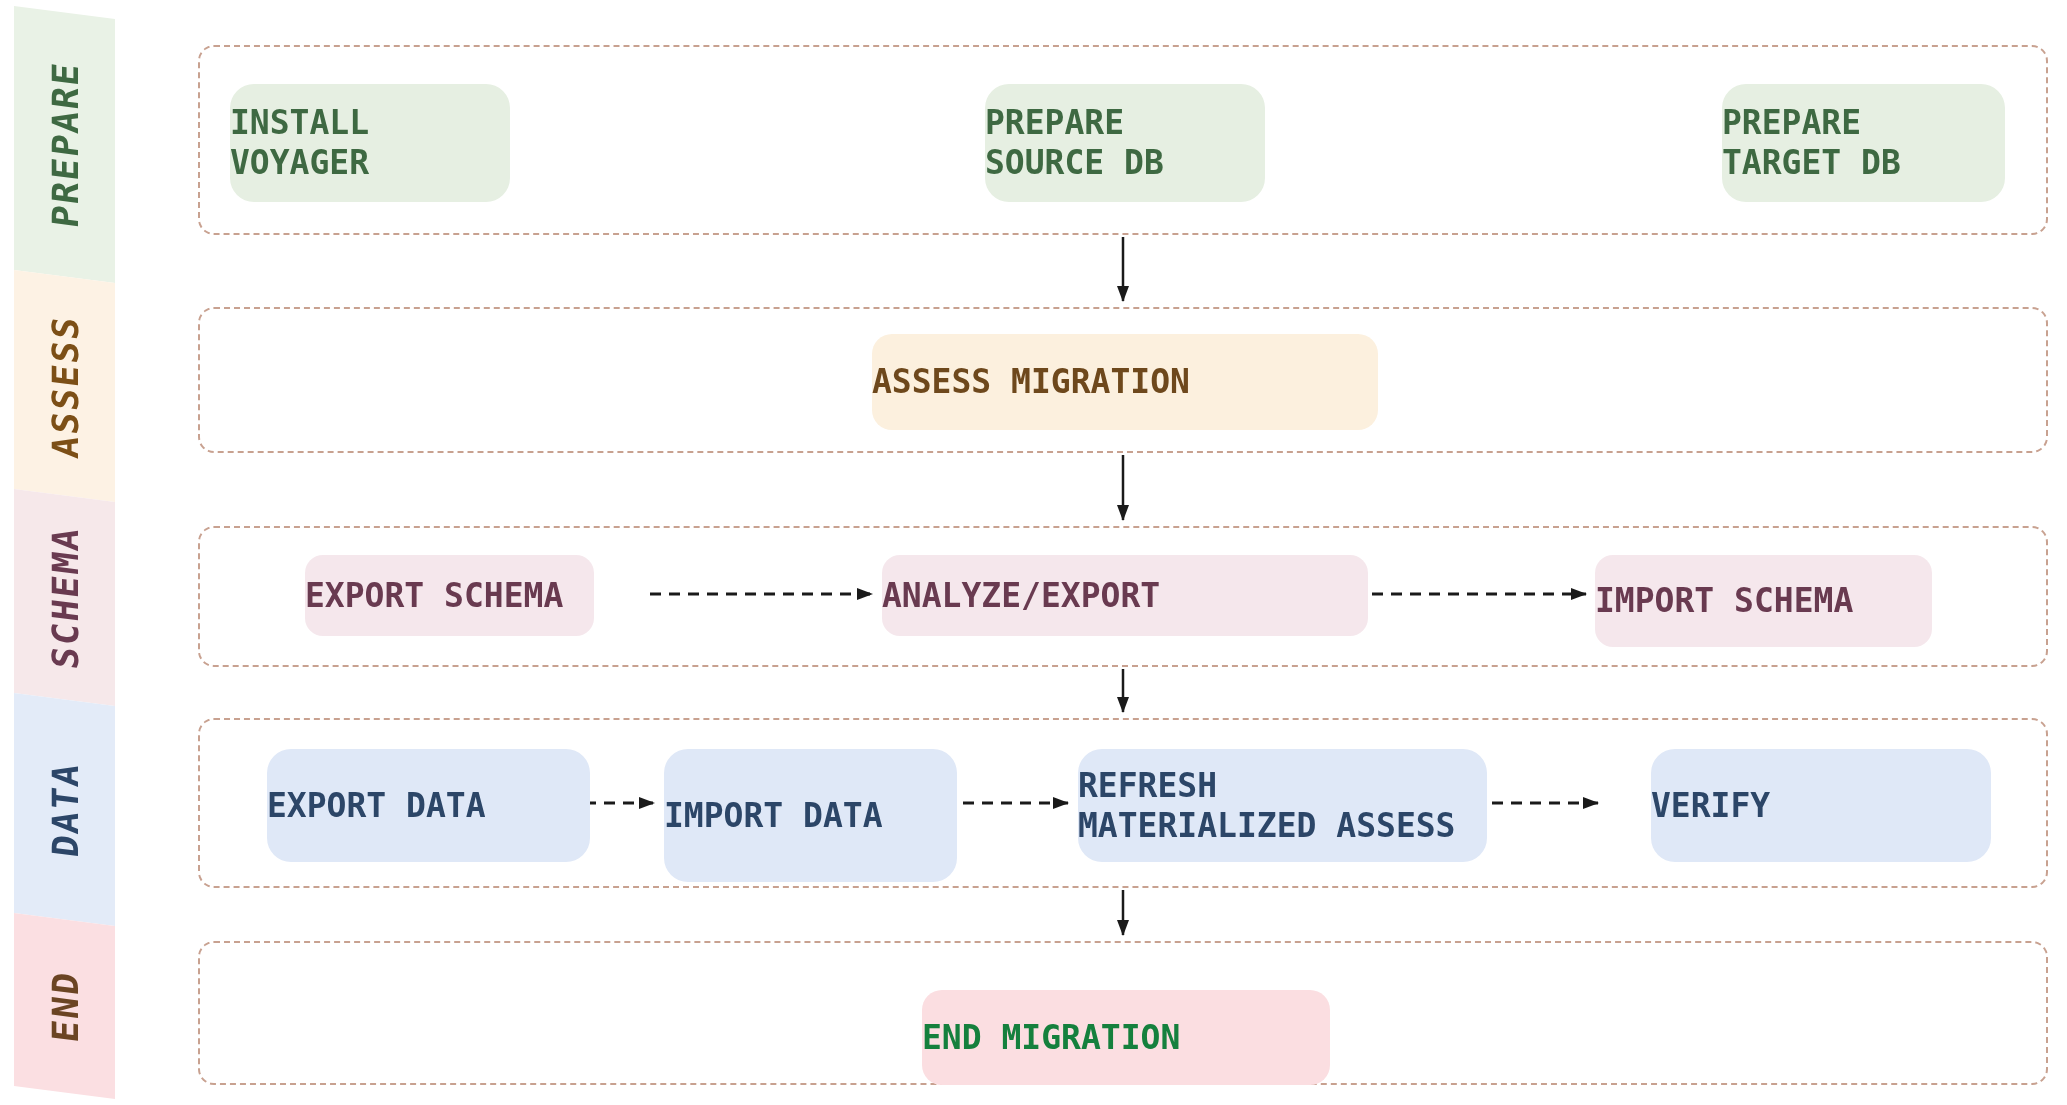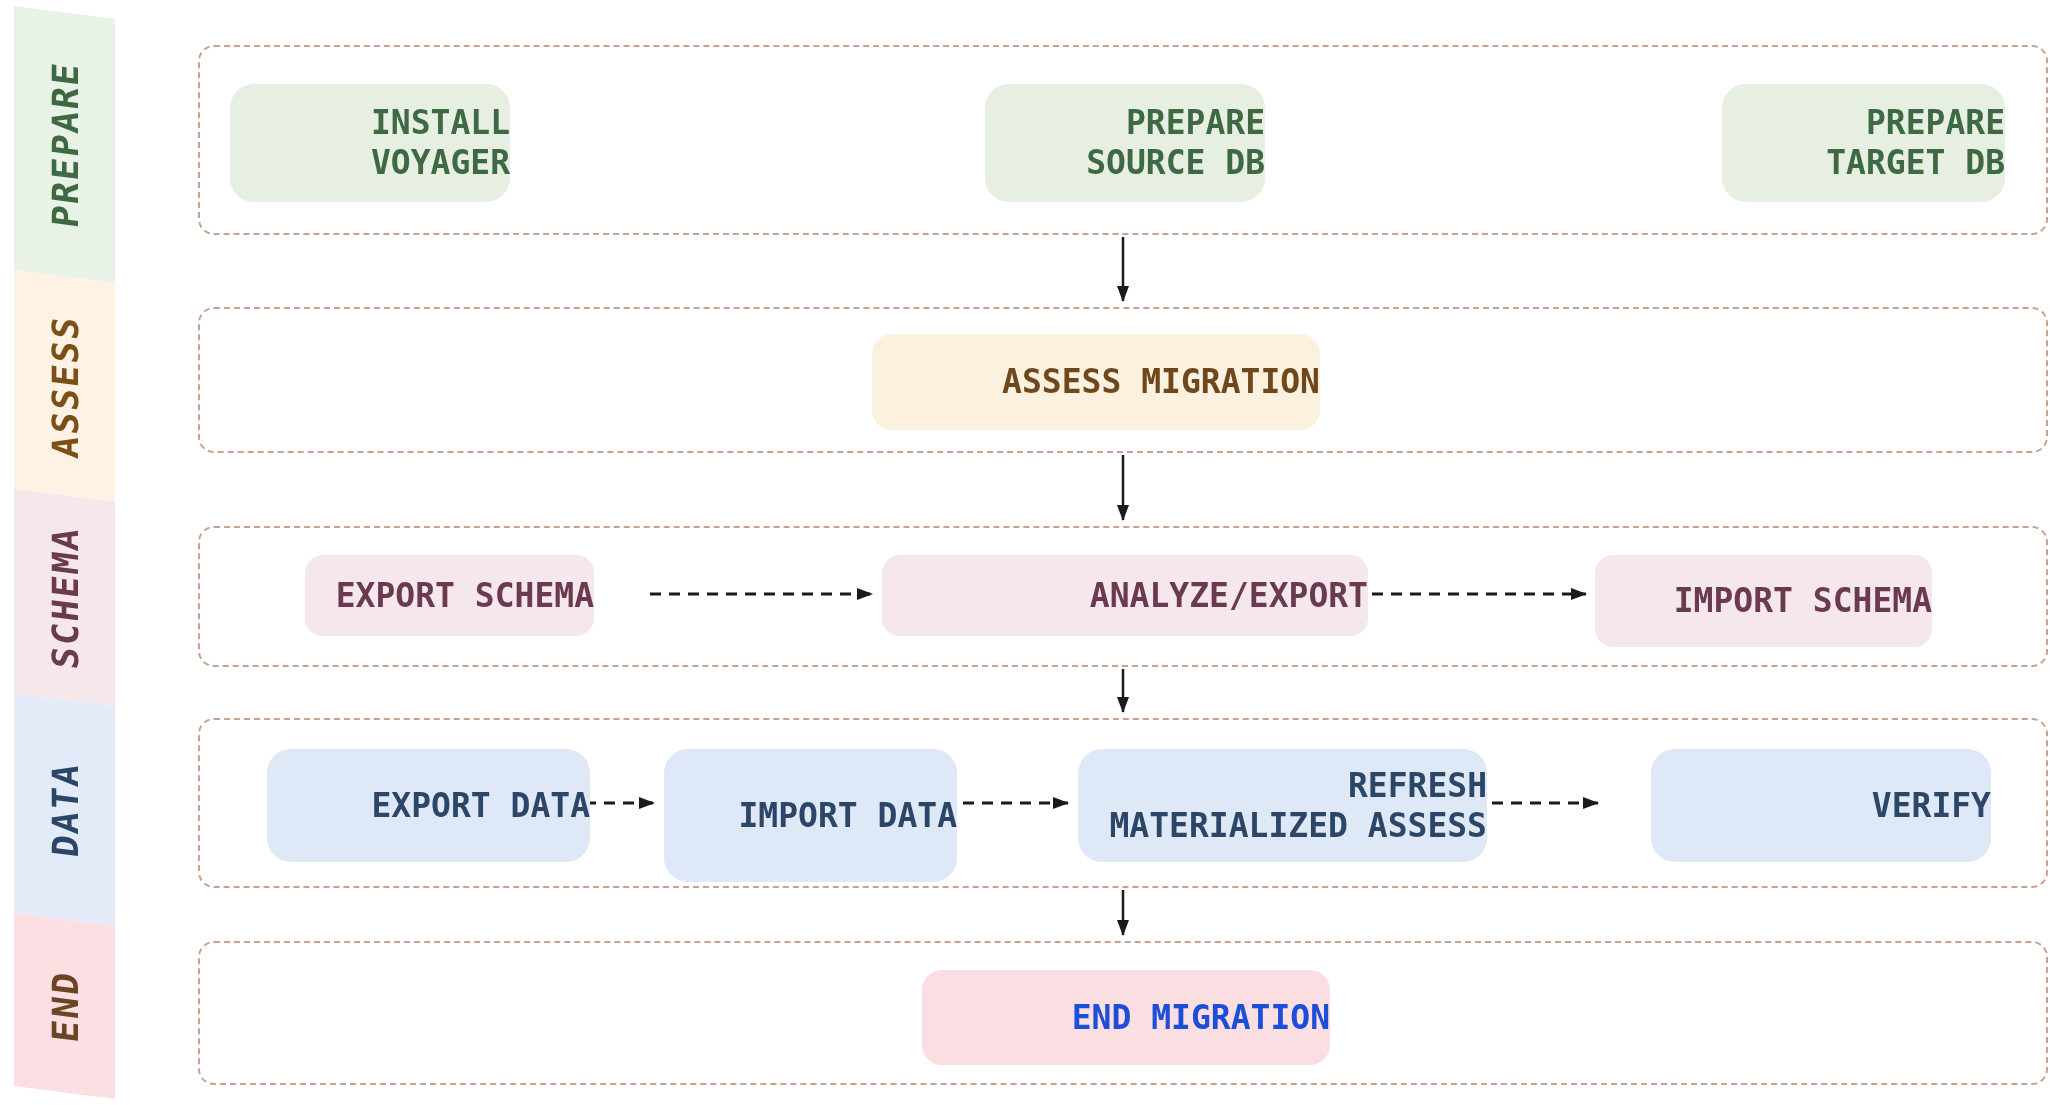--- a/index.html
+++ b/index.html
@@ -42,37 +42,37 @@
   }
   .row-prepare{top:45px;height:190px;}
   .row-assess{top:307px;height:146px;}
   .row-schema{top:526px;height:141px;}
   .row-data{top:718px;height:170px;}
   .row-end{top:941px;height:144px;}
 
   
   .box{
     position:absolute;
-    display:flex;flex-direction:column;align-items:flex-end;justify-content:center;
+    display:flex;flex-direction:column;align-items:flex-start;justify-content:center;
     border-radius:24px;
     font-weight:700;font-size:33px;line-height:40px;
     text-align:center;white-space:nowrap;
   }
   .box.green{background:#e6efe2;color:#3e6942;}
   .box.cream{background:#fcf0de;color:#6e481c;}
   .box.plum{background:#f5e7ec;color:#693a50;}
   .box.blue{background:#dfe8f7;color:#2c4668;}
-  .box.red{background:#fbdee1;color:#1d4ed8;}
+  .box.red{background:#fbdee1;color:#15803d;margin-top:20px;}
 
   
   .b-install{left:30px;top:37px;width:280px;height:118px;}
   .b-source{left:785px;top:37px;width:280px;height:118px;}
   .b-target{left:1522px;top:37px;width:283px;height:118px;}
   
-  .b-assess{left:672px;top:25px;width:448px;height:96px;border-radius:20px;}
+  .b-assess{left:672px;top:25px;width:506px;height:96px;border-radius:20px;}
   
   .b-exportschema{left:105px;top:27px;width:289px;height:81px;border-radius:18px;}
   .b-analyze{left:682px;top:27px;width:486px;height:81px;border-radius:18px;}
   .b-importschema{left:1395px;top:27px;width:337px;height:92px;border-radius:18px;}
   
   .b-exportdata{left:67px;top:29px;width:323px;height:113px;}
   .b-importdata{left:464px;top:29px;width:293px;height:133px;}
   .b-refresh{left:878px;top:29px;width:409px;height:113px;}
   .b-verify{left:1407px;top:29px;width:340px;height:113px;margin-left:44px;}
   

